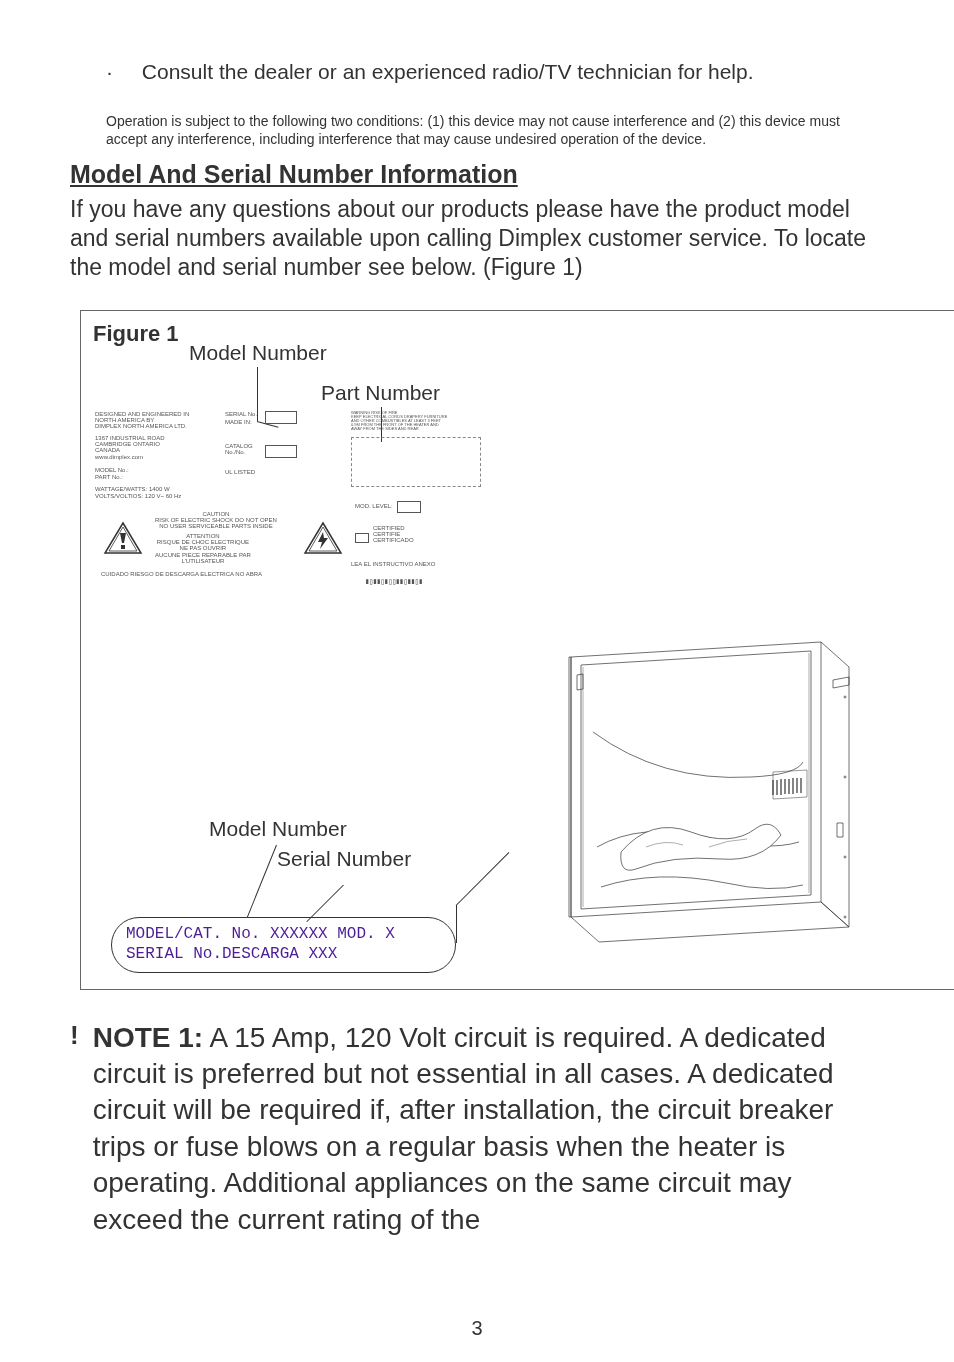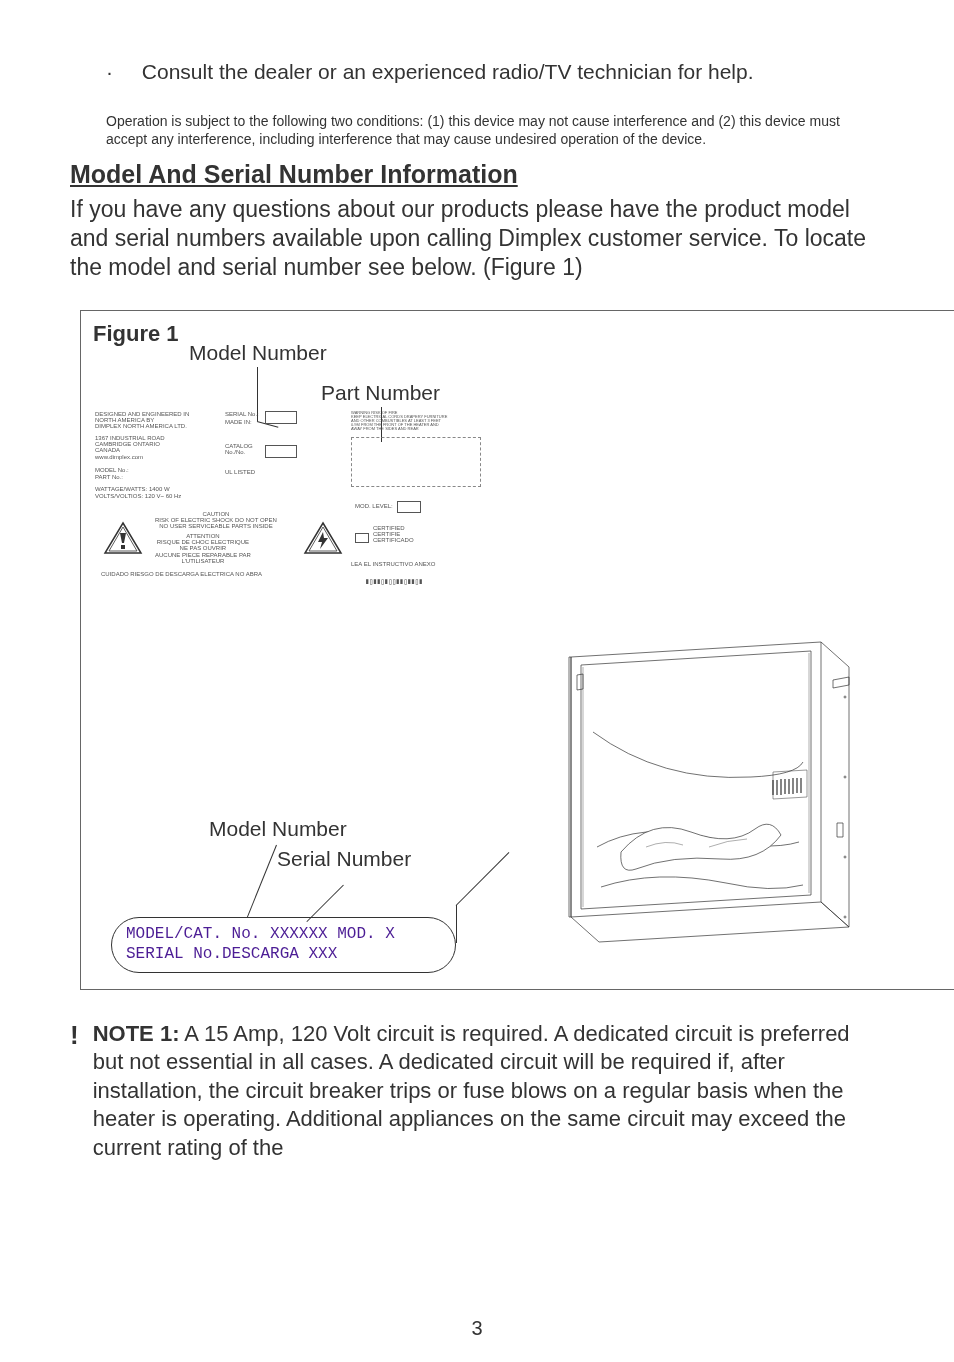--- a/index.html
+++ b/index.html
@@ -66,21 +66,21 @@
       gap: 14px;
       margin-top: 6px;
     }
     .excl {
       font-size: 26px;
       font-weight: bold;
       line-height: 1;
       margin-top: 2px;
     }
     .note-text {
-      font-size: 22px;
+      font-size: 28px;
       line-height: 1.3;
     }
     .note-text b {
       font-weight: bold;
     }
     .page-num {
       position: absolute;
       bottom: 22px;
       left: 50%;
       transform: translateX(-50%);

